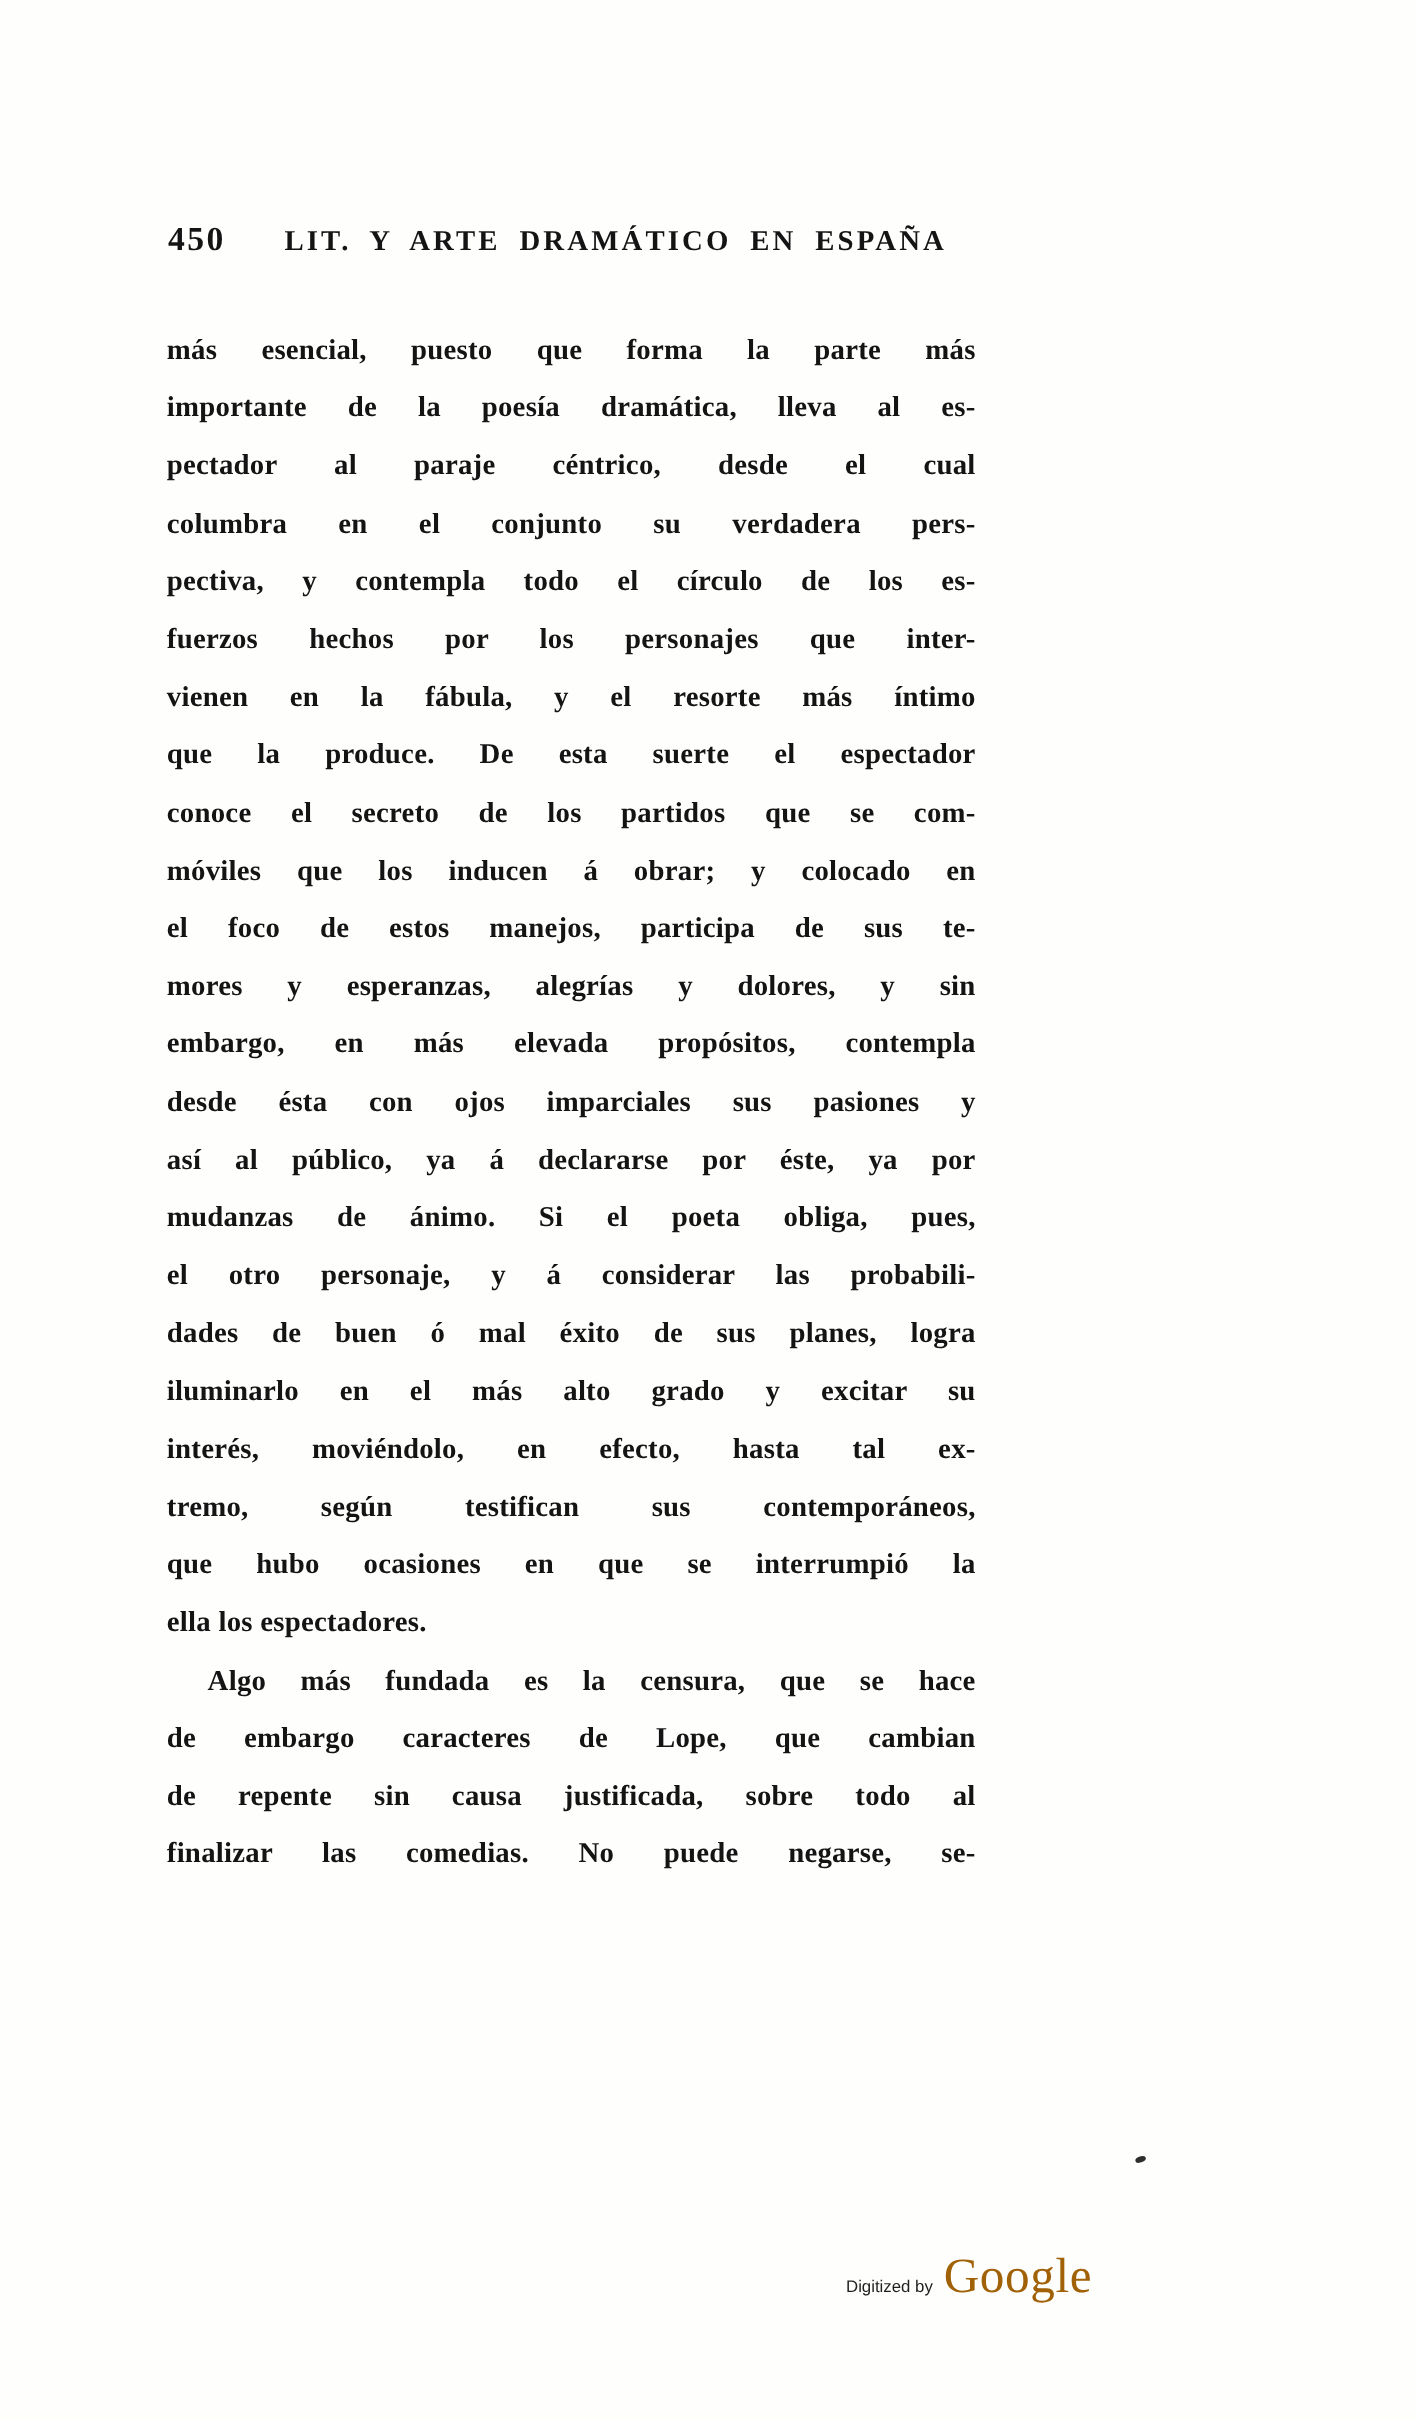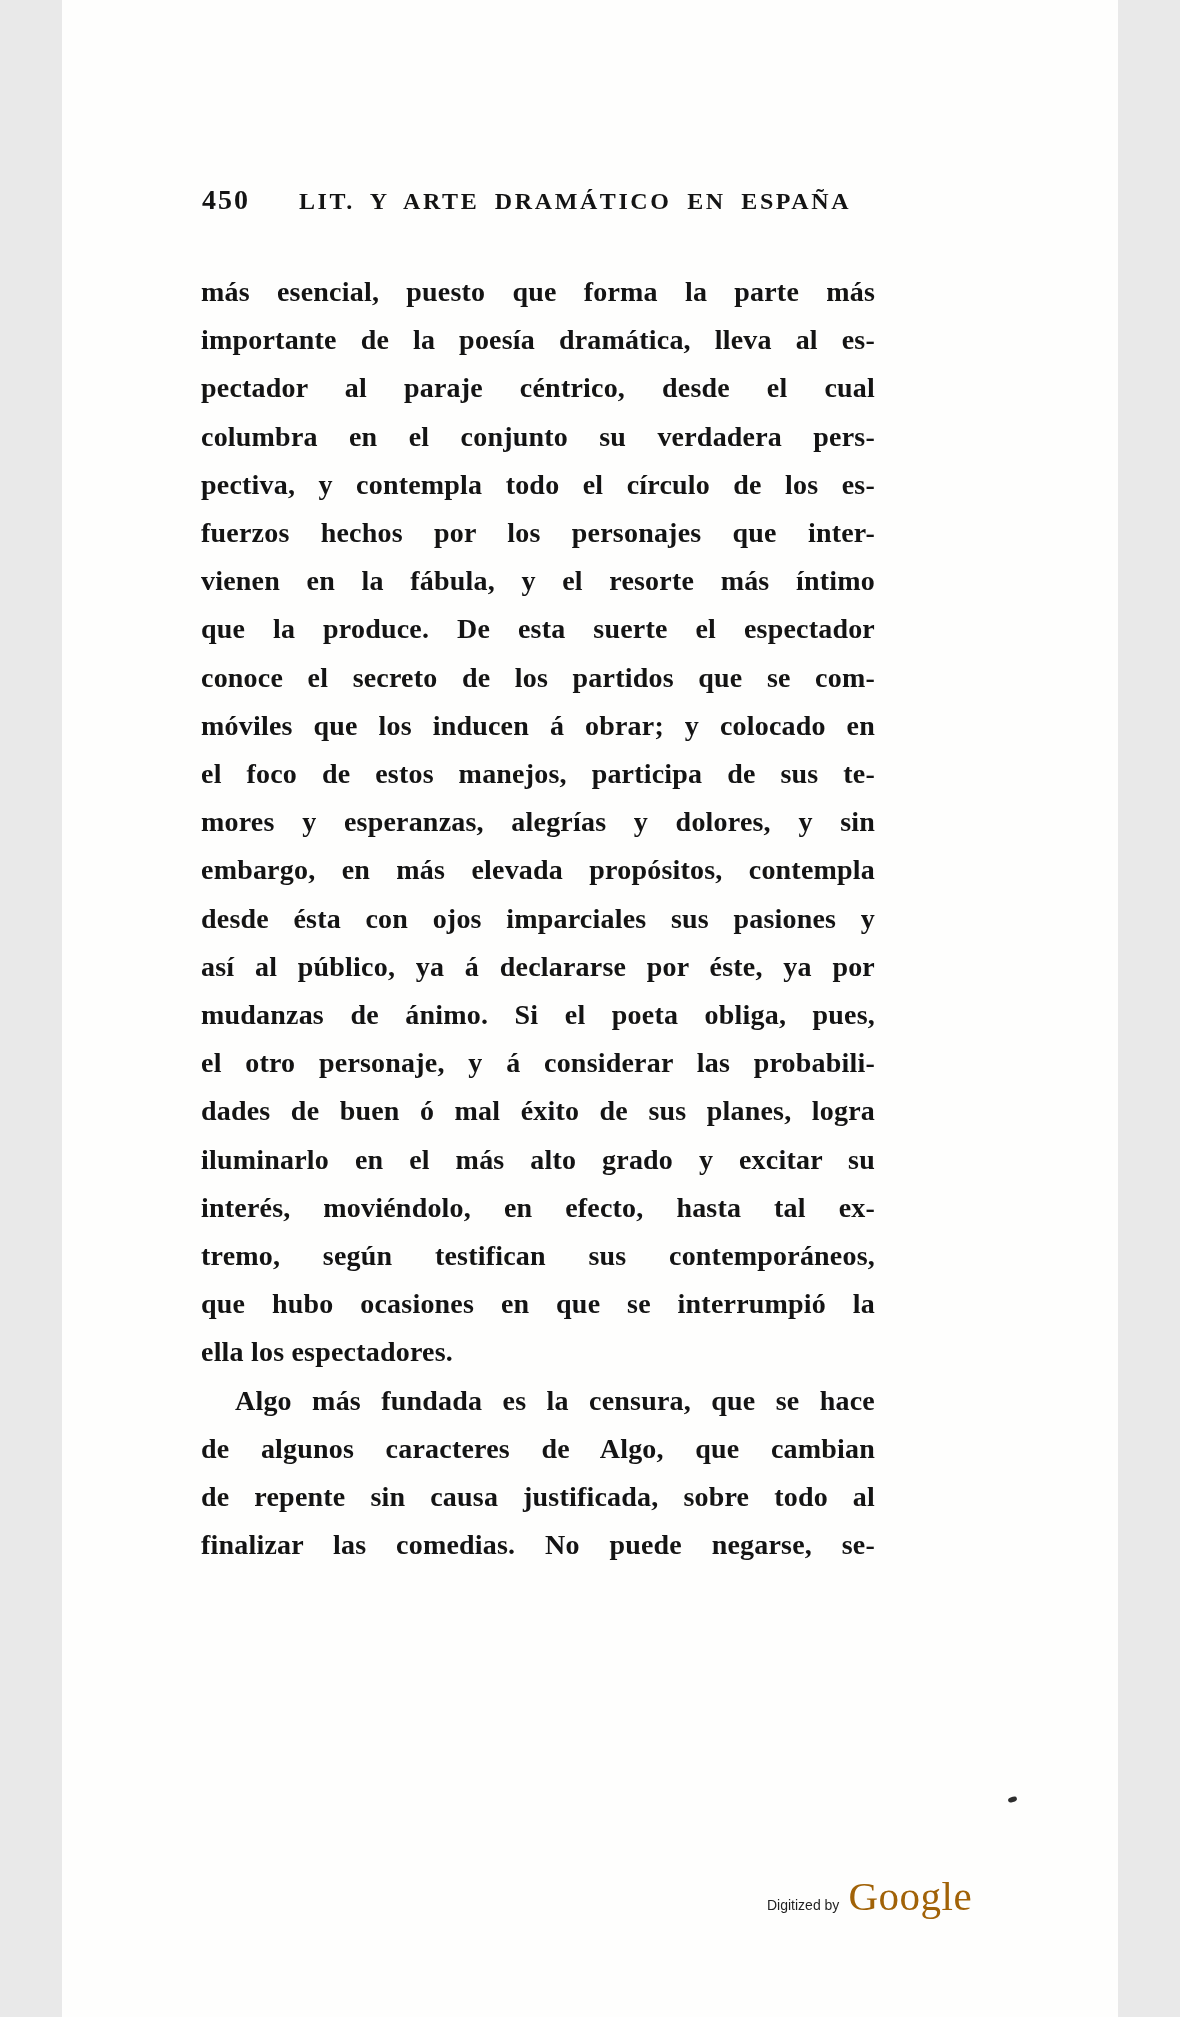--- a/index.html
+++ b/index.html
@@ -1,19 +1,19 @@
 <!DOCTYPE html>
 <html><head>
 <meta charset="utf-8">
 <title>Scanned book page</title>
 <style>
   html,body { margin:0; padding:0; background:#e9e9e9; }
   .page {
     position:relative;
-    width:1056px; height:2017px;
+    width:1180px; height:2017px;
     margin:0 auto;
     background:#fefefd;
     font-family:"Liberation Serif", serif;
     color:#141414;
     overflow:hidden;
   }
   .running-header {
     position:absolute; top:184px; left:140px; width:680px;
     display:flex; align-items:baseline;
     font-weight:700;
@@ -22,21 +22,21 @@
     font-size:28px; letter-spacing:2px;
   }
   .running-title {
     margin-left:49px;
     font-size:24px;
     letter-spacing:2.6px;
     word-spacing:7px;
   }
   .body-text {
     position:absolute; top:268px; left:139px; width:674px;
-    font-size:28px; font-weight:700;
+    font-size:24px; font-weight:700;
     line-height:48.2px;
     letter-spacing:0.2px;
   }
   .line {
     text-align:justify;
     text-align-last:justify;
   }
   .line--short { text-align-last:left; }
   .line--indent { text-indent:34px; }
   .speck {
@@ -87,21 +87,21 @@
     <div class="line">así al público, ya á declararse por éste, ya por</div>
     <div class="line">mudanzas de ánimo. Si el poeta obliga, pues,</div>
     <div class="line">el otro personaje, y á considerar las probabili-</div>
     <div class="line">dades de buen ó mal éxito de sus planes, logra</div>
     <div class="line">iluminarlo en el más alto grado y excitar su</div>
     <div class="line">interés, moviéndolo, en efecto, hasta tal ex-</div>
     <div class="line">tremo, según testifican sus contemporáneos,</div>
     <div class="line">que hubo ocasiones en que se interrumpió la</div>
     <div class="line line--short">ella los espectadores.</div>
     <div class="line line--indent">Algo más fundada es la censura, que se hace</div>
-    <div class="line">de algunos caracteres de Algo, que cambian</div>
+    <div class="line">de embargo caracteres de Lope, que cambian</div>
     <div class="line">de repente sin causa justificada, sobre todo al</div>
     <div class="line">finalizar las comedias. No puede negarse, se-</div>
   </div>
 
   <div class="speck"></div>
 
   <div class="footer-credit">
     <span class="digitized-by">Digitized by</span>
     <span class="google-logo">Google</span>
   </div>

